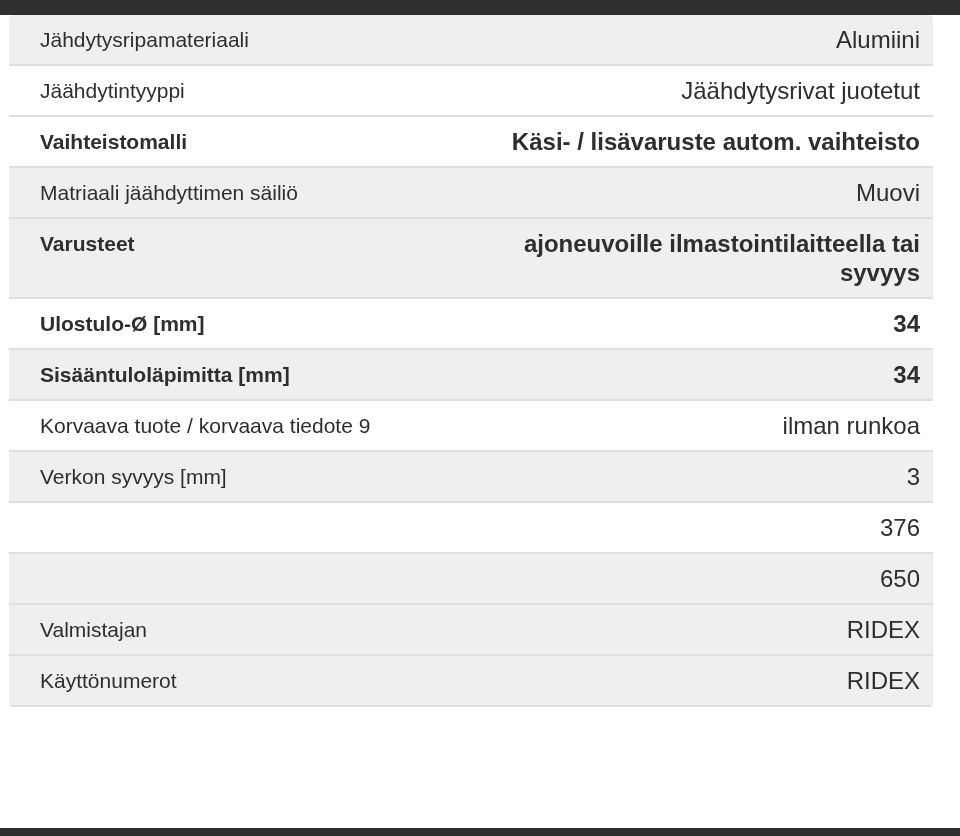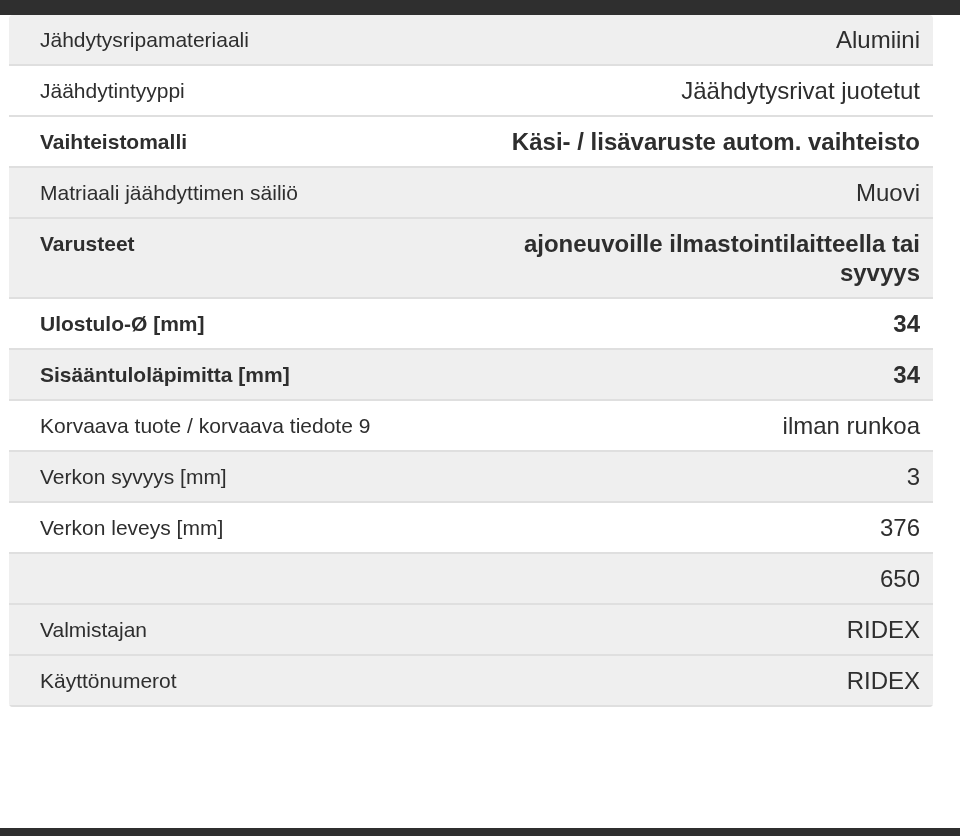--- a/index.html
+++ b/index.html
@@ -109,21 +109,20 @@
   </div>
       <div class="row">
     <div class="label">Korvaava tuote / korvaava tiedote 9</div>
     <div class="value">ilman runkoa</div>
   </div>
       <div class="row stripe">
     <div class="label">Verkon syvyys [mm]</div>
     <div class="value">3</div>
   </div>
       <div class="row">
-    <div class="label">Verkon leveys [mm]</div>
     <div class="value">376</div>
   </div>
       <div class="row stripe">
     <div class="value">650</div>
   </div>
       <div class="row stripe">
     <div class="label">Valmistajan</div>
     <div class="value">RIDEX</div>
   </div>
       <div class="row stripe">

